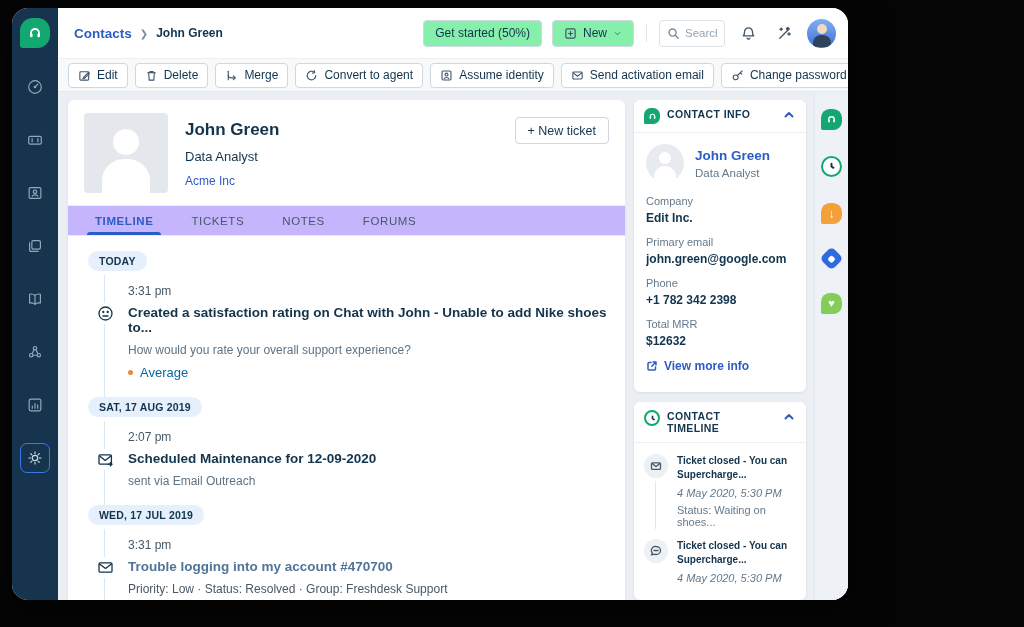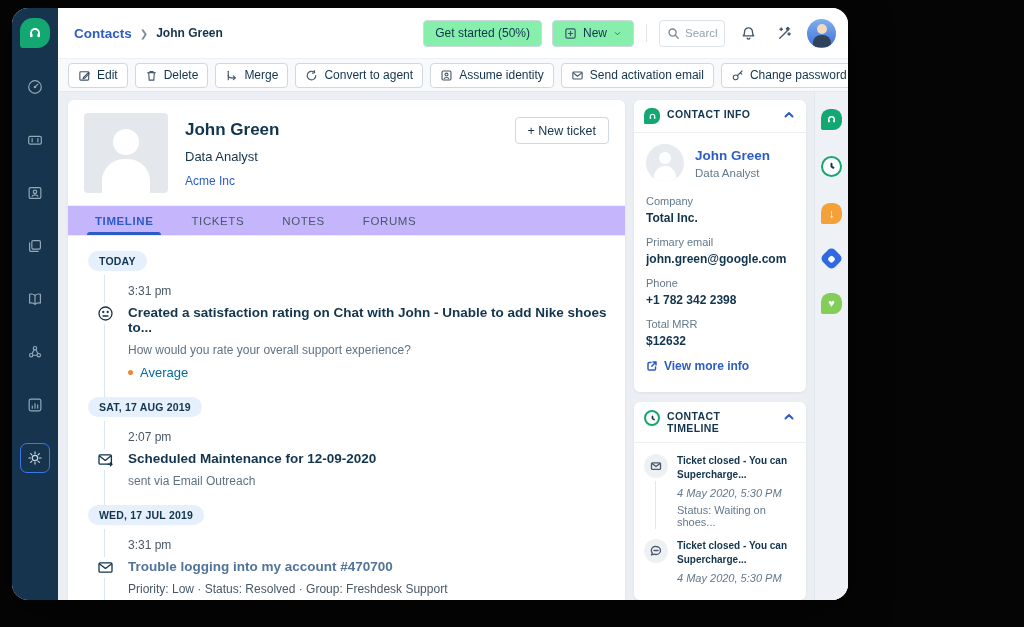--- a/index.html
+++ b/index.html
@@ -454,21 +454,21 @@
             <div class="ci-body">
               <div class="ci-person">
                 <div class="ci-avatar"></div>
                 <div>
                   <div class="ci-name">John Green</div>
                   <div class="ci-role">Data Analyst</div>
                 </div>
               </div>
               <div class="ci-field">
                 <div class="ci-label">Company</div>
-                <div class="ci-value">Total Inc.</div>
+                <div class="ci-value">Edit Inc.</div>
               </div>
               <div class="ci-field">
                 <div class="ci-label">Primary email</div>
                 <div class="ci-value">john.green@google.com</div>
               </div>
               <div class="ci-field">
                 <div class="ci-label">Phone</div>
                 <div class="ci-value">+1 782 342 2398</div>
               </div>
               <div class="ci-field">

